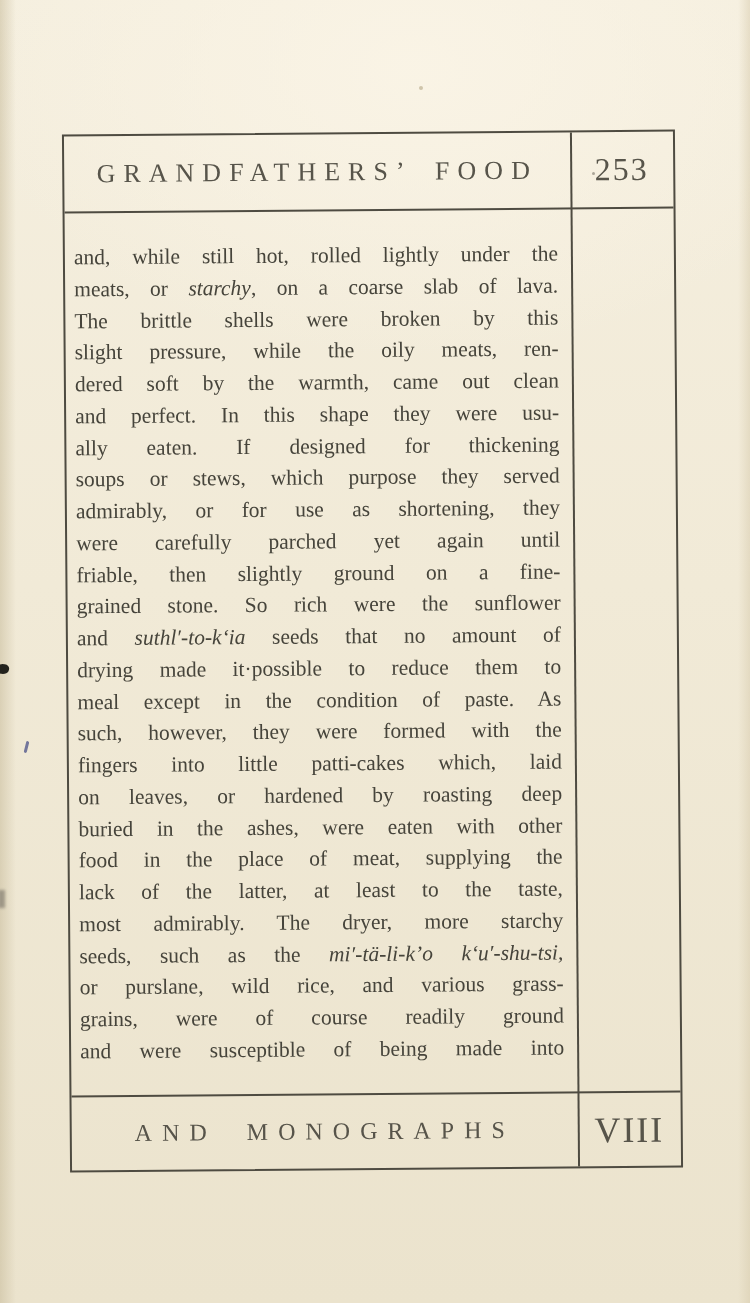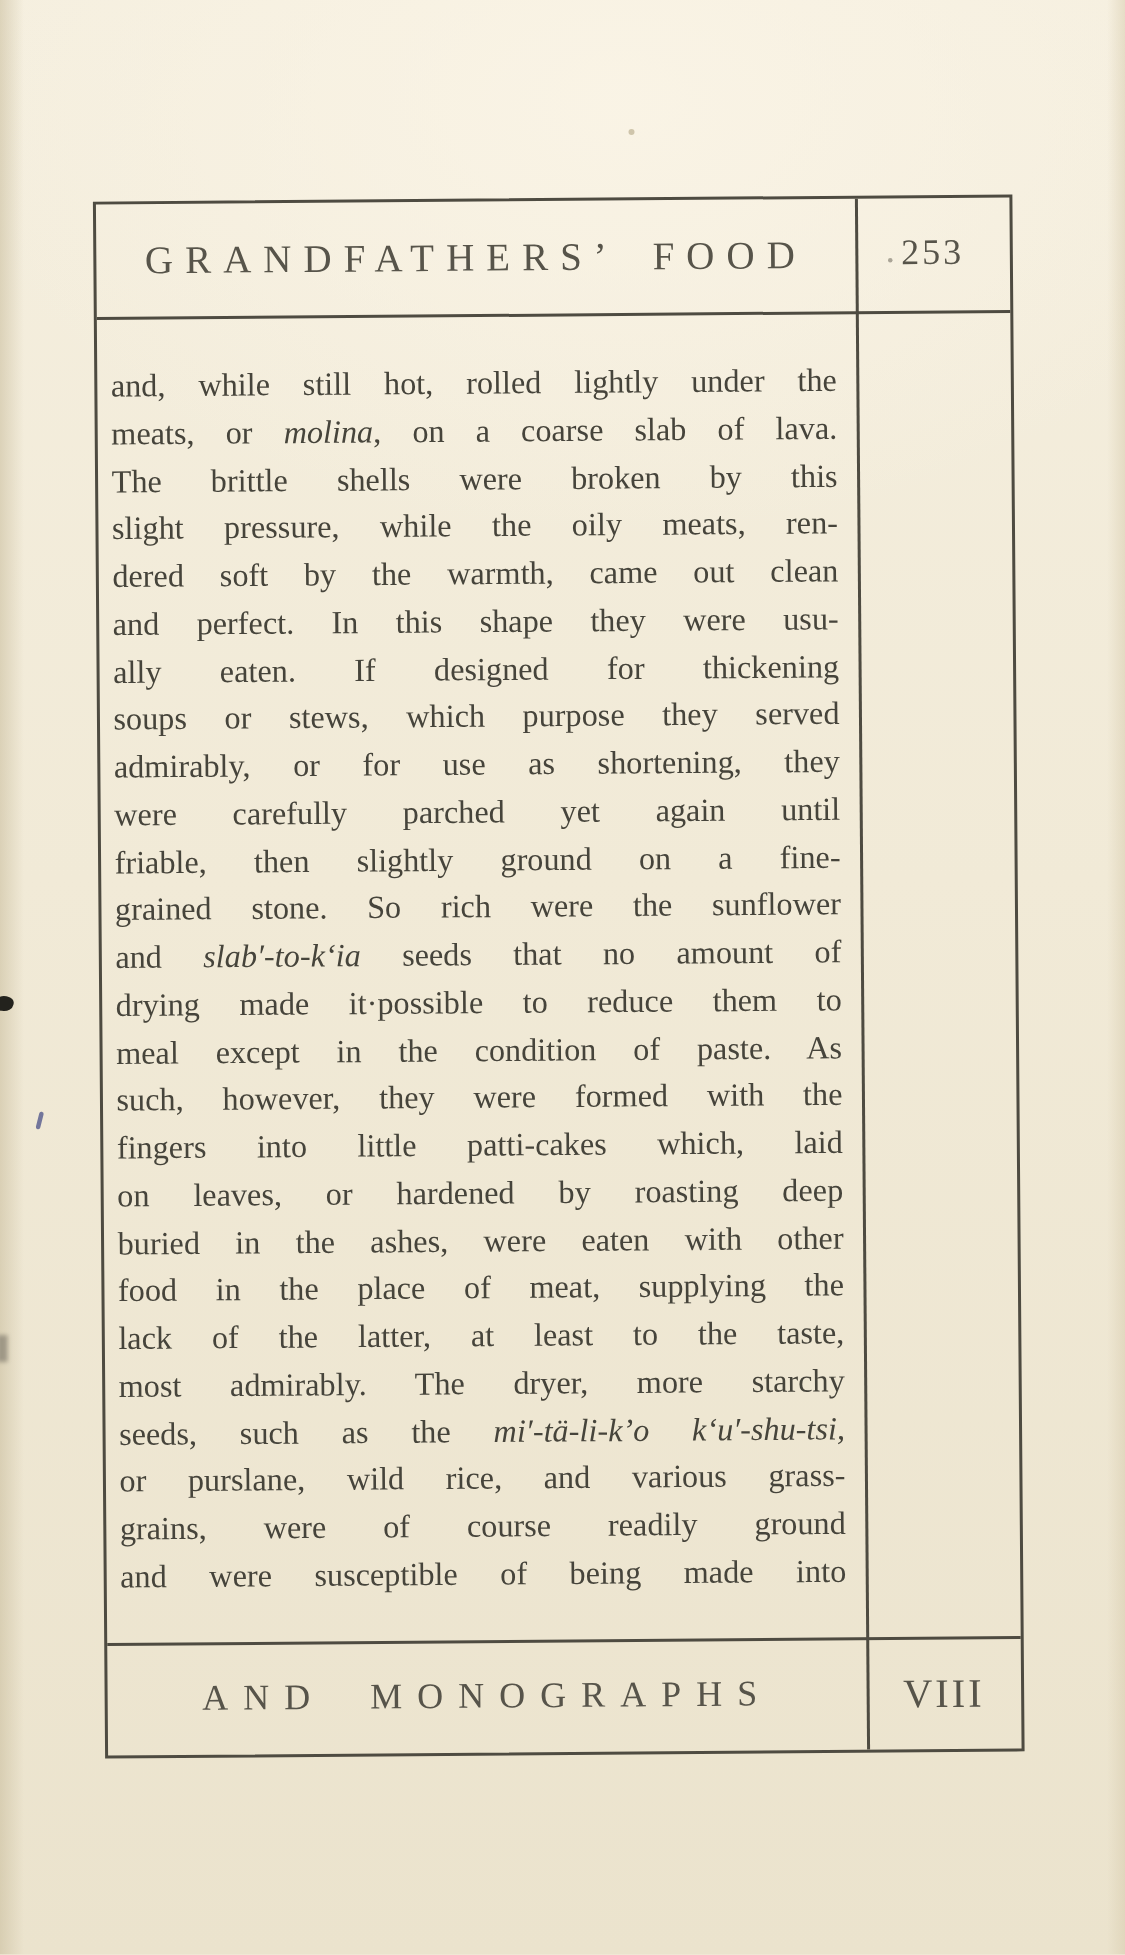--- a/index.html
+++ b/index.html
@@ -46,21 +46,21 @@
   }
   .row.header .left, .row.header .right { text-align: center; }
   .header-title {
     font-size: 26px;
     letter-spacing: 8px;
     word-spacing: 10px;
     color: var(--ink-light, #5a574c);
     white-space: nowrap;
   }
   .page-number {
-    font-size: 24px;
+    font-size: 32px;
     letter-spacing: 2px;
     color: var(--ink-light, #5a574c);
   }
 
   .row.bodyrow { flex: 1; }
   .body-text {
     padding: 29px 13px 0 9px;
     font-size: 21.5px;
     line-height: 31.75px;
     color: var(--ink, #46443b);
@@ -78,21 +78,21 @@
   }
   .row.footer .left, .row.footer .right { text-align: center; }
   .series-title {
     font-size: 24px;
     letter-spacing: 10px;
     word-spacing: 14px;
     color: var(--ink-light, #57544a);
     white-space: nowrap;
   }
   .volume-number {
-    font-size: 27px;
+    font-size: 36px;
     letter-spacing: 2px;
     color: var(--ink-light, #57544a);
   }
 
   
   .speck { position: absolute; pointer-events: none; }
   .ink-blot {
     left: -4px; top: 664px; width: 13px; height: 10px;
     background: #23221d; border-radius: 60% 40% 55% 45%;
     transform: rotate(10deg);
@@ -129,32 +129,32 @@
         <span class="header-title">GRANDFATHERS’ FOOD</span>
       </div>
       <div class="right">
         <span class="page-number">253</span>
       </div>
     </div>
 
     <div class="row bodyrow">
       <div class="left body-text">
           <div class="line"><span>and, while still hot, rolled lightly under the</span></div>
-          <div class="line"><span>meats, or </span><span class="it">molina</span><span>, on a coarse slab of lava.</span></div>
+          <div class="line"><span>meats, or </span><span class="it">starchy</span><span>, on a coarse slab of lava.</span></div>
           <div class="line"><span>The brittle shells were broken by this</span></div>
           <div class="line"><span>slight pressure, while the oily meats, ren-</span></div>
           <div class="line"><span>dered soft by the warmth, came out clean</span></div>
           <div class="line"><span>and perfect. In this shape they were usu-</span></div>
           <div class="line"><span>ally eaten. If designed for thickening</span></div>
           <div class="line"><span>soups or stews, which purpose they served</span></div>
           <div class="line"><span>admirably, or for use as shortening, they</span></div>
           <div class="line"><span>were carefully parched yet again until</span></div>
           <div class="line"><span>friable, then slightly ground on a fine-</span></div>
           <div class="line"><span>grained stone. So rich were the sunflower</span></div>
-          <div class="line"><span>and </span><span class="it">slab′-to-k‘ia</span><span> seeds that no amount of</span></div>
+          <div class="line"><span>and </span><span class="it">suthl′-to-k‘ia</span><span> seeds that no amount of</span></div>
           <div class="line"><span>drying made it·possible to reduce them to</span></div>
           <div class="line"><span>meal except in the condition of paste. As</span></div>
           <div class="line"><span>such, however, they were formed with the</span></div>
           <div class="line"><span>fingers into little patti-cakes which, laid</span></div>
           <div class="line"><span>on leaves, or hardened by roasting deep</span></div>
           <div class="line"><span>buried in the ashes, were eaten with other</span></div>
           <div class="line"><span>food in the place of meat, supplying the</span></div>
           <div class="line"><span>lack of the latter, at least to the taste,</span></div>
           <div class="line"><span>most admirably. The dryer, more starchy</span></div>
           <div class="line"><span>seeds, such as the </span><span class="it">mi′-tä-li-k’o k‘u′-shu-tsi,</span></div>

